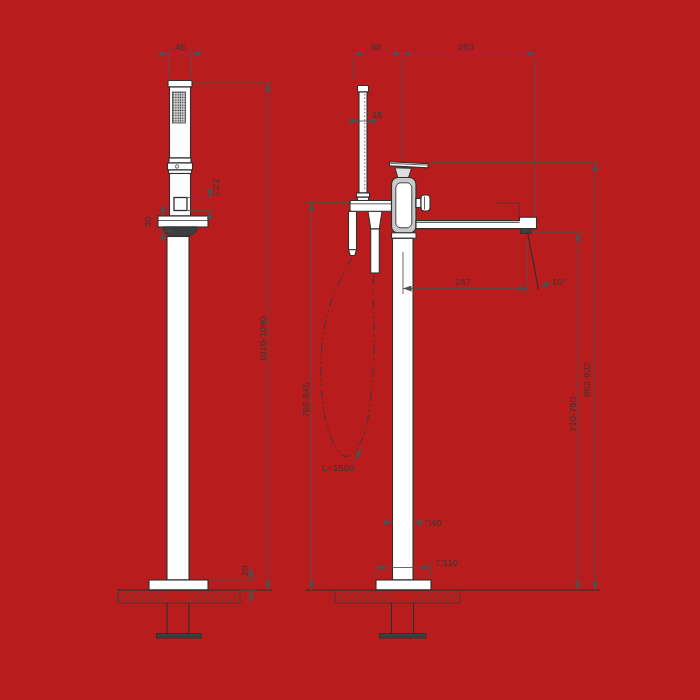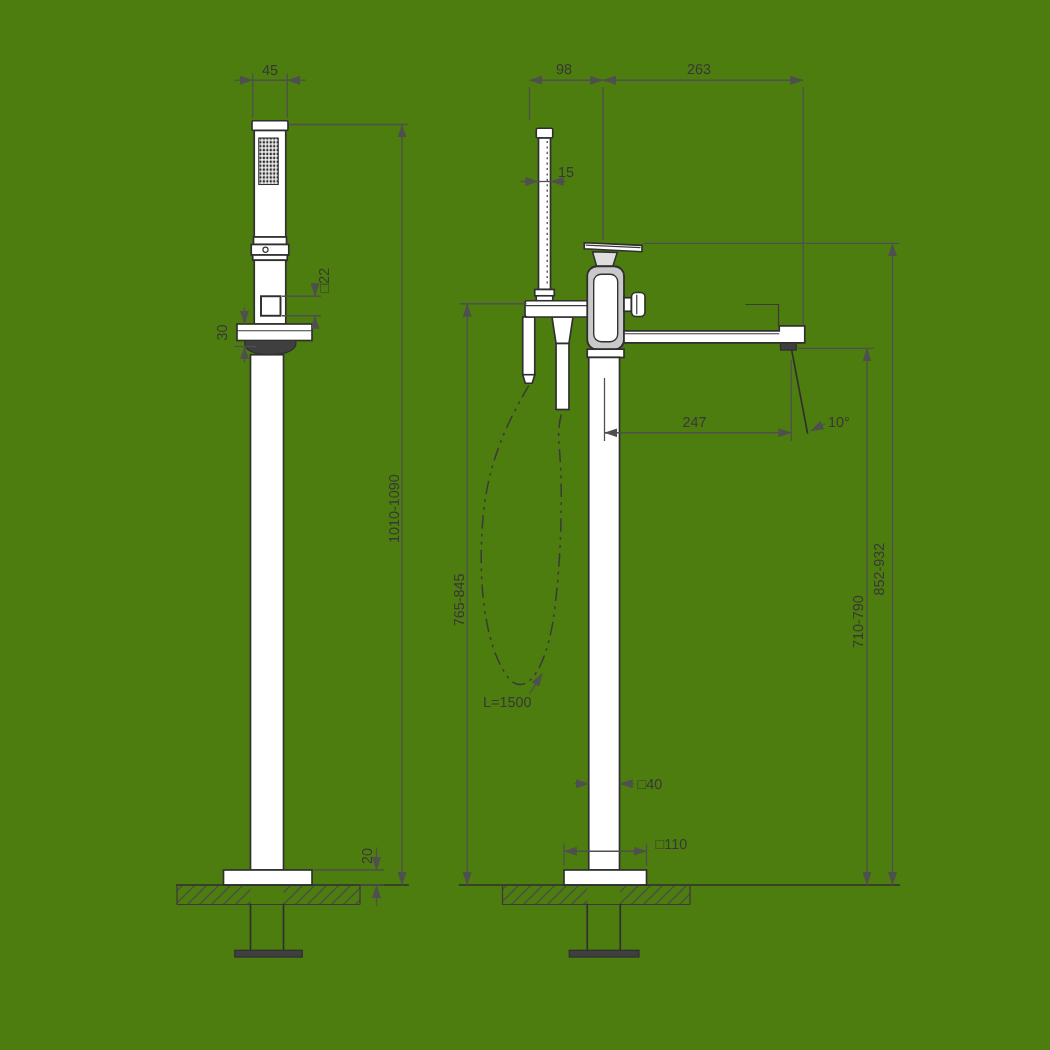--- a/index.html
+++ b/index.html
@@ -1,16 +1,16 @@
 <!DOCTYPE html>
 <html><head>
 <meta charset="utf-8">
 <style>
   html,body{margin:0;padding:0;background:#e8e8e8;}
-  #stage{width:700px;height:700px;background:#4d7c0f;position:relative;margin:0 auto;
+  #stage{width:700px;height:700px;background:#b91c1c;position:relative;margin:0 auto;
          font-family:"Liberation Sans","DejaVu Sans",sans-serif;}
   svg{display:block;}
   .geo{stroke:#2f2f2f;stroke-width:1.1;fill:none;stroke-linecap:square;}
   .geoThin{stroke:#3a3a3a;stroke-width:0.8;fill:none;}
   .geoFillW{stroke:#2f2f2f;stroke-width:1.1;fill:#ffffff;}
   .geoDark{stroke:#2f2f2f;stroke-width:0.8;fill:#3f3f3f;}
   .dim{stroke:#4f4f4f;stroke-width:0.85;fill:none;stroke-linecap:butt;}
   .dimtxt{font-size:9.6px;fill:#383838;}
   .hose{stroke:#3a3a3a;stroke-width:1;fill:none;stroke-dasharray:9 3.5 1.8 3.5 1.8 3.5;}
   .dotted{stroke:#3a3a3a;stroke-width:0.8;fill:none;stroke-dasharray:1.4 2.2;}

